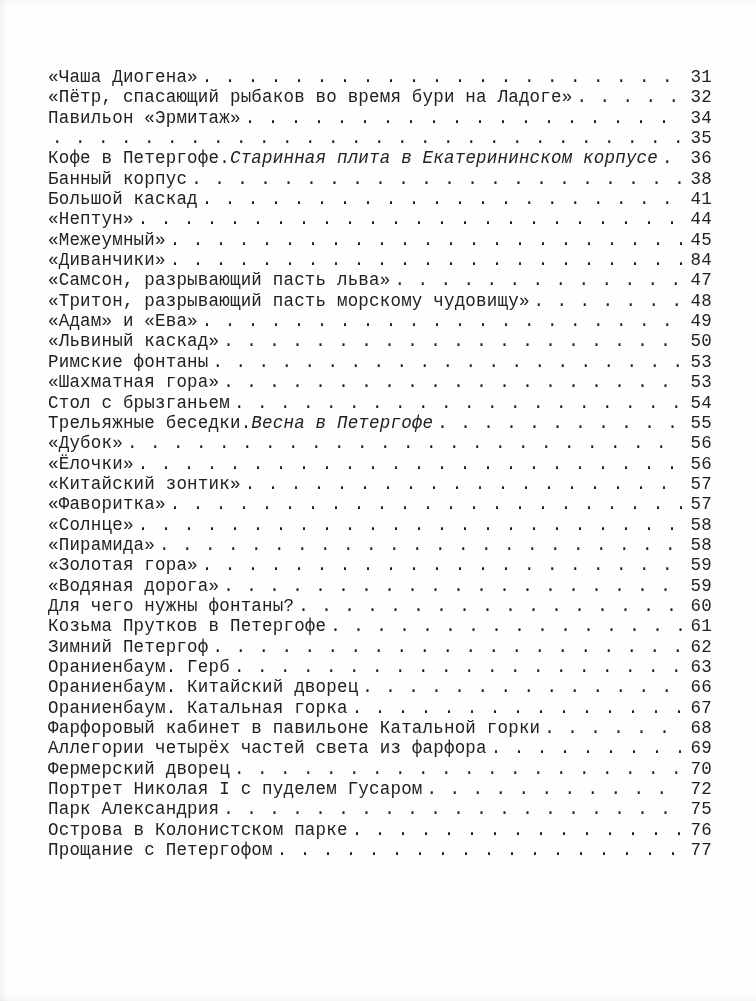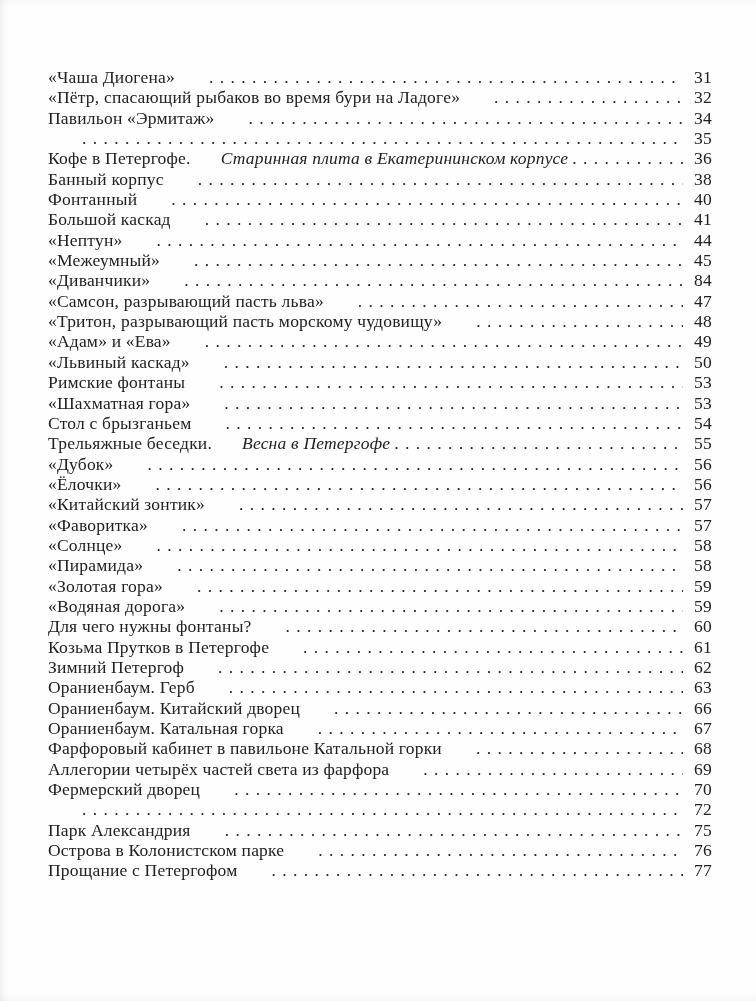--- a/index.html
+++ b/index.html
@@ -24,23 +24,24 @@
   .toc {
     width: 100%;
   }
   .toc-row {
     display: flex;
     align-items: center;
     font-size: 17.5px;
     line-height: 20.35px;
     letter-spacing: 0.2px;
     white-space: nowrap;
+    font-family: Liberation Mono, monospace;
   }
   .toc-title { flex: 0 0 auto; }
-  .toc-title-italic { flex: 0 0 auto; font-style: italic; margin-left: 30px; }
+  .toc-title-italic { flex: 0 0 auto; font-style: italic; }
   .toc-dots {
     flex: 1 1 auto;
     overflow: hidden;
     padding-left: 4px;
     min-width: 10px;
   }
   .toc-dots::before {
     content: ". . . . . . . . . . . . . . . . . . . . . . . . . . . . . . . . . . . . . . . . . . . . . . . . . . . . . . . . . . . . . . . . . . . . . . . . . . . . . . . . . . . . . . . . . . . . . . . . . . . . . . . . . . . . . . . . . . . .";
     letter-spacing: 1px;
   }
@@ -85,26 +86,20 @@
         <span class="toc-dots"></span>
         <span class="toc-page">36</span>
       </div>
       <div class="toc-row">
         <span class="toc-title">Банный корпус</span>
         <span class="toc-title-italic"></span>
         <span class="toc-dots"></span>
         <span class="toc-page">38</span>
       </div>
       <div class="toc-row">
-        <span class="toc-title">Фонтанный</span>
-        <span class="toc-title-italic"></span>
-        <span class="toc-dots"></span>
-        <span class="toc-page">40</span>
-      </div>
-      <div class="toc-row">
         <span class="toc-title">Большой каскад </span>
         <span class="toc-title-italic"></span>
         <span class="toc-dots"></span>
         <span class="toc-page">41</span>
       </div>
       <div class="toc-row">
         <span class="toc-title">«Нептун» </span>
         <span class="toc-title-italic"></span>
         <span class="toc-dots"></span>
         <span class="toc-page">44</span>
@@ -265,20 +260,21 @@
         <span class="toc-dots"></span>
         <span class="toc-page">69</span>
       </div>
       <div class="toc-row">
         <span class="toc-title">Фермерский дворец </span>
         <span class="toc-title-italic"></span>
         <span class="toc-dots"></span>
         <span class="toc-page">70</span>
       </div>
       <div class="toc-row">
+        <span class="toc-title">Портрет Николая I с пуделем Гусаром </span>
         <span class="toc-title-italic"></span>
         <span class="toc-dots"></span>
         <span class="toc-page">72</span>
       </div>
       <div class="toc-row">
         <span class="toc-title">Парк Александрия  </span>
         <span class="toc-title-italic"></span>
         <span class="toc-dots"></span>
         <span class="toc-page">75</span>
       </div>

